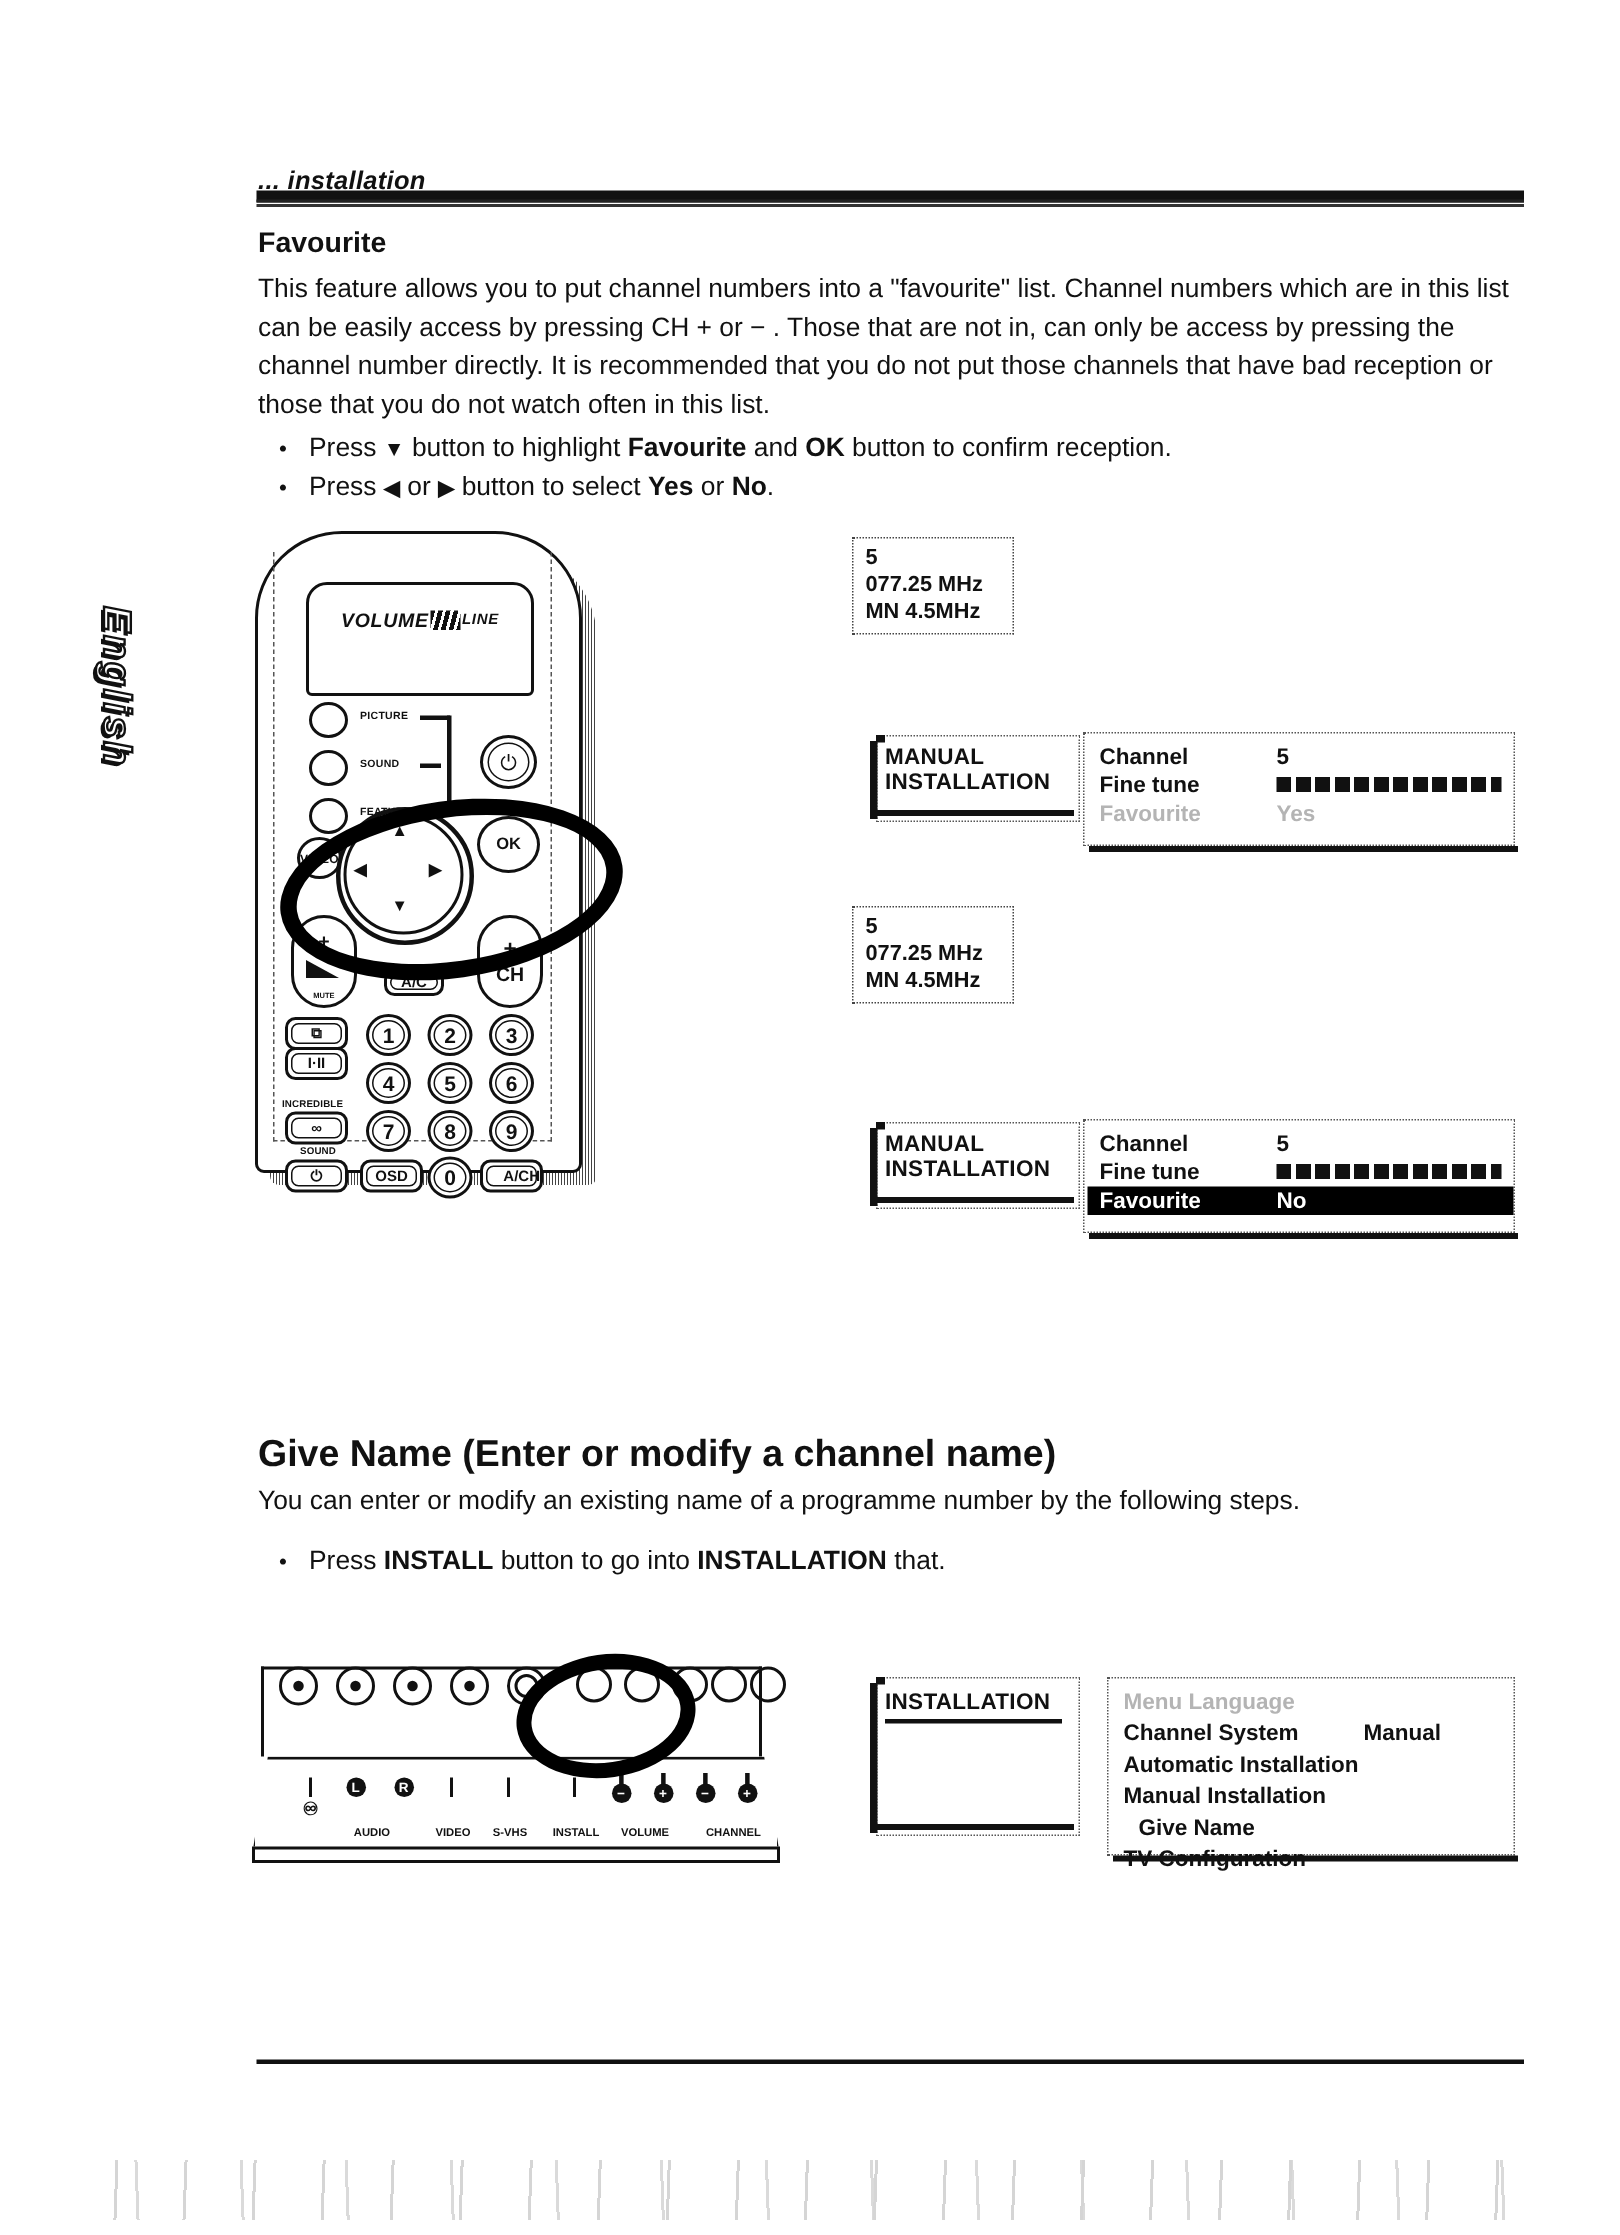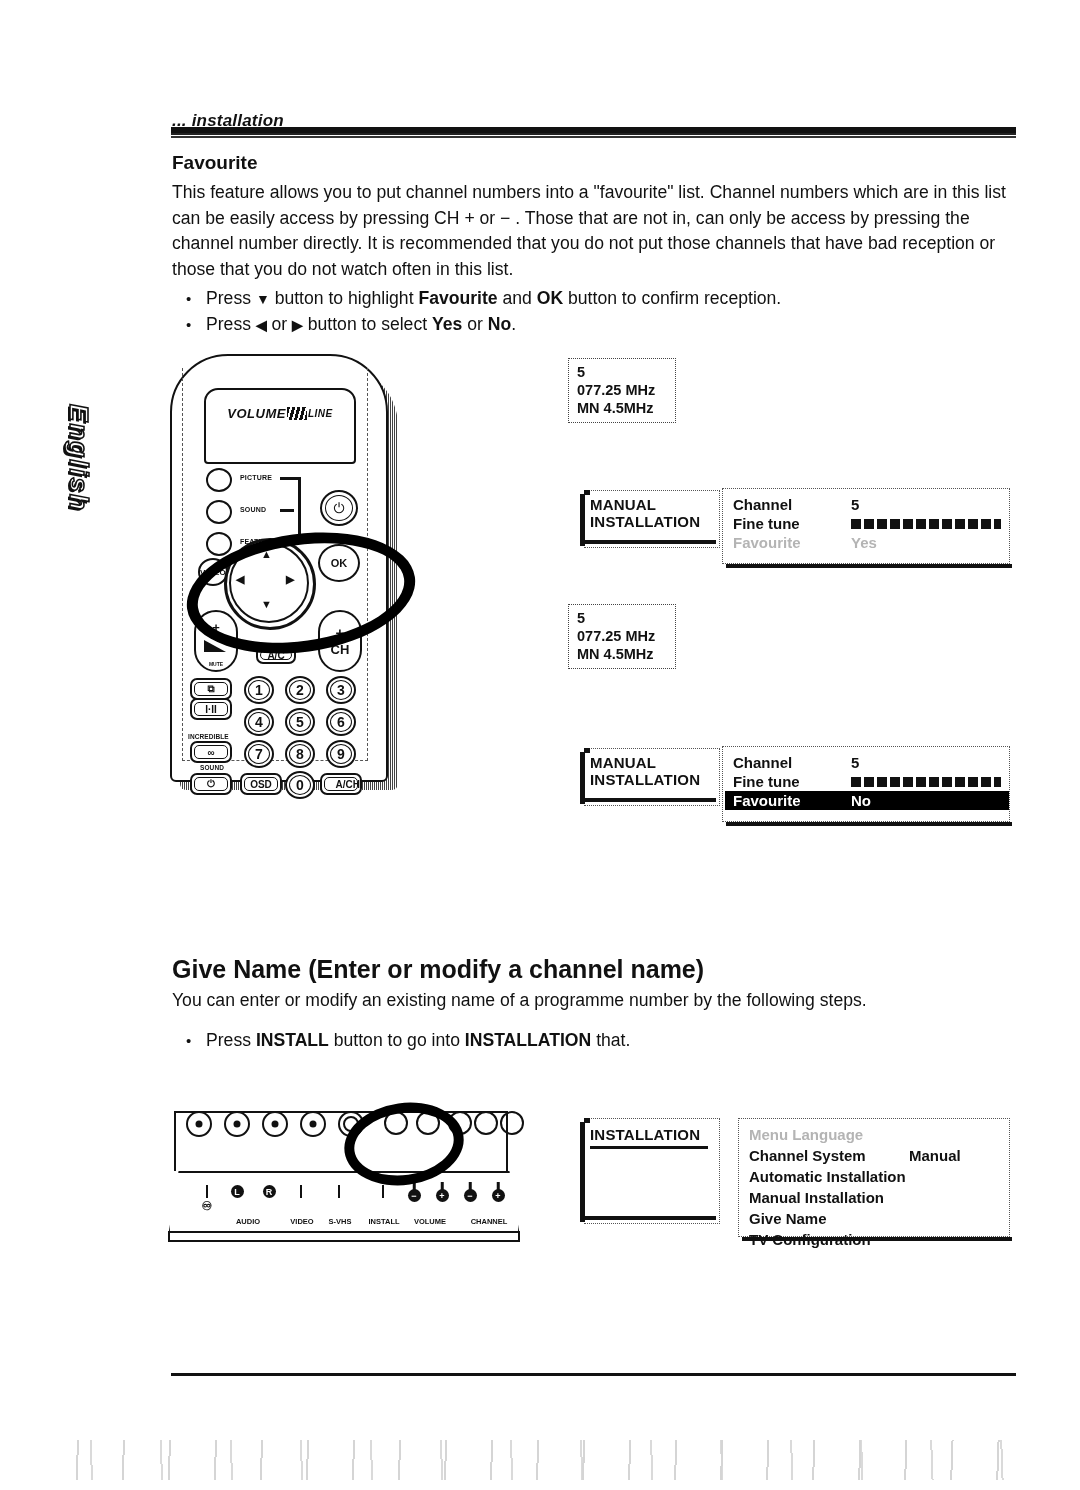--- a/index.html
+++ b/index.html
@@ -733,21 +733,21 @@
     </div>
     <div class="mr-row">
       <span class="lab" style="width:160px; flex:0 0 160px;">Automatic Installation</span>
       <span class="val"></span>
     </div>
     <div class="mr-row">
       <span class="lab" style="width:160px; flex:0 0 160px;">Manual Installation</span>
       <span class="val"></span>
     </div>
     <div class="mr-row">
-      <span class="lab" style="width:160px; flex:0 0 160px;">Give Name</span>
+      <span class="lab" style="width:160px; flex:0 0 160px;margin-left:10px;">Give Name</span>
       <span class="val"></span>
     </div>
     <div class="mr-row">
       <span class="lab" style="width:160px; flex:0 0 160px;">TV Configuration</span>
       <span class="val"></span>
     </div>
     <div class="shadow-b"></div>
   </div>
 
   <div class="rule-bot"></div>

